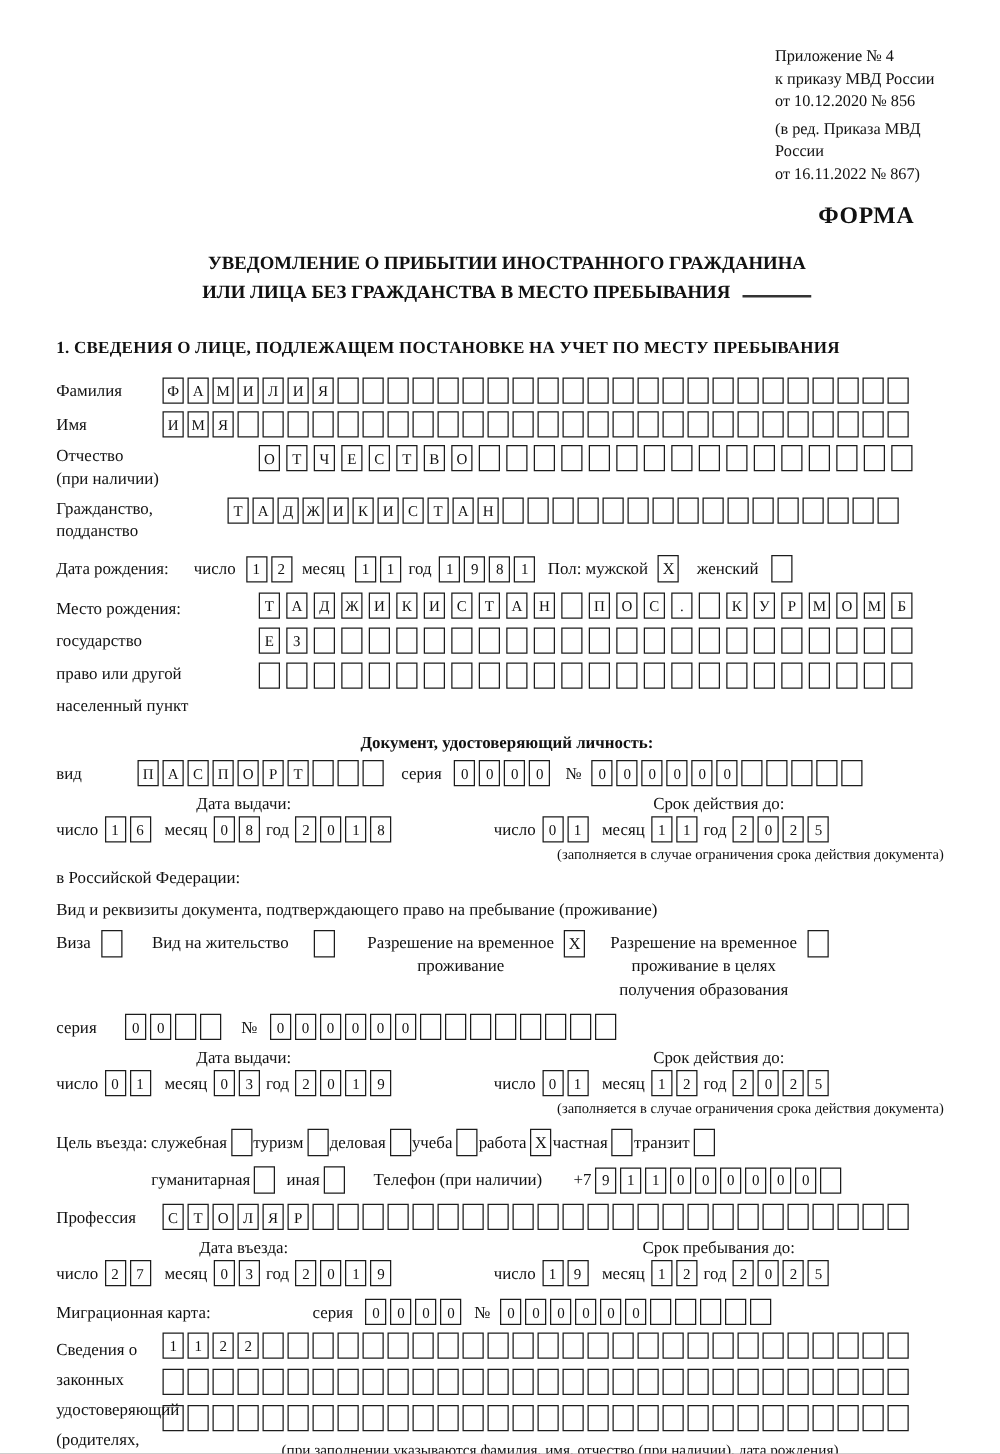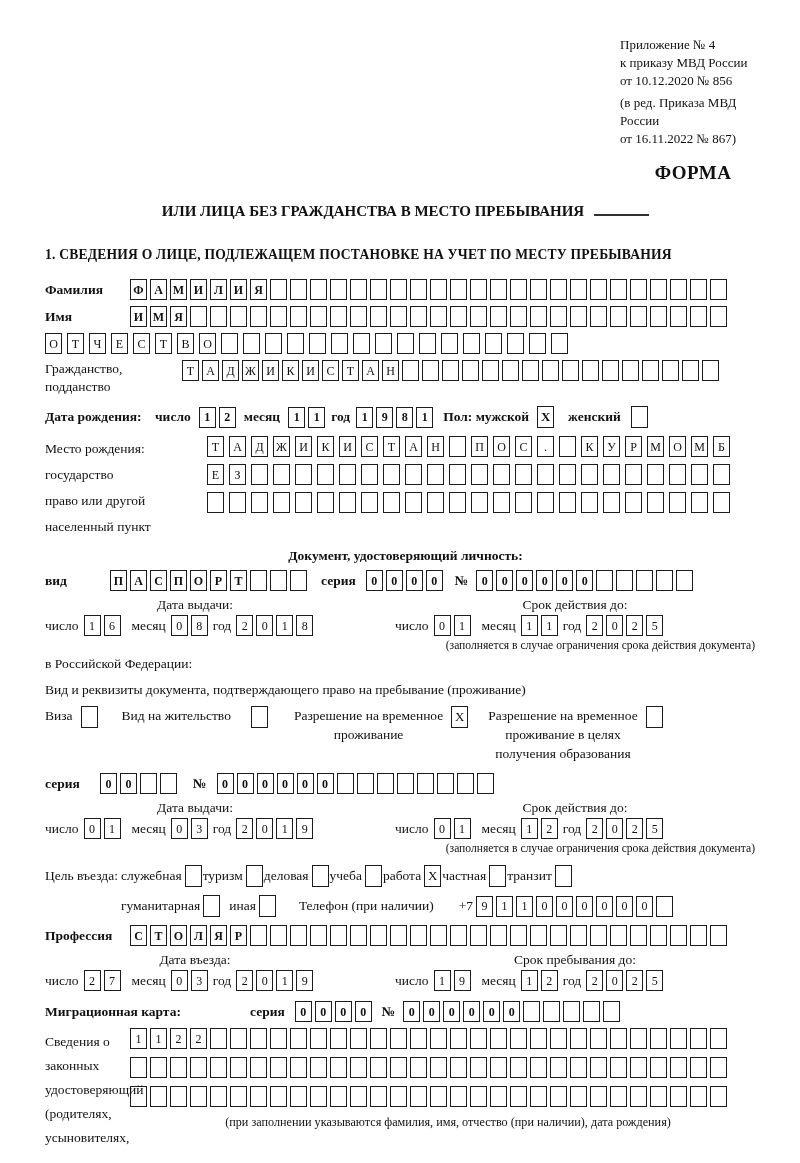--- a/index.html
+++ b/index.html
@@ -9,21 +9,21 @@
     box-sizing:border-box;padding:36px 34px 20px 45px;
     position:relative;overflow:hidden;
   }
   .appendix{margin-left:575px;font-size:13px;line-height:18px;}
   .appendix .gap{height:4px;}
   .forma{margin-left:575px;text-align:center;font-weight:bold;font-size:19px;margin-top:14px;letter-spacing:.5px;}
   .title{ text-align:center;font-weight:bold;font-size:15px;line-height:23px;margin-top:16px;}
   .title .uline{display:inline-block;width:55px;border-bottom:2px solid #333;margin-left:10px;}
   .sec-head{font-weight:bold;font-size:13.6px;margin-top:24px;margin-bottom:16px;letter-spacing:.2px;}
   .lbl{font-size:13.5px;white-space:nowrap;}
-  .frow{display:flex;align-items:center;margin-bottom:6px;font-weight:bold;}
+  .frow{display:flex;align-items:center;margin-bottom:6px;}
   .frow-top{display:flex;align-items:flex-start;margin-bottom:6px;}
   .boxes{display:flex;gap:3px;}
   .boxes-wide{gap:5px;}
   .box{
     width:15px;height:19px;border:1.7px solid #1c1c1c;flex:0 0 auto;
     display:flex;align-items:center;justify-content:center;
     font-size:12px;line-height:1;background:#fff;
   }
   .cb{
     width:15px;height:20px;border:1.7px solid #1c1c1c;flex:0 0 auto;
@@ -61,20 +61,21 @@
     <div>Приложение № 4</div>
     <div>к приказу МВД России</div>
     <div>от 10.12.2020 № 856</div>
     <div class="gap"></div>
     <div>(в ред. Приказа МВД России</div>
     <div>от 16.11.2022 № 867)</div>
   </div>
   <div class="forma">ФОРМА</div>
 
   <div class="title">
+    <div>УВЕДОМЛЕНИЕ О ПРИБЫТИИ ИНОСТРАННОГО ГРАЖДАНИНА</div>
     <div><span>ИЛИ ЛИЦА БЕЗ ГРАЖДАНСТВА В МЕСТО ПРЕБЫВАНИЯ</span><span class="uline"></span></div>
   </div>
 
   <div class="sec-head">1. СВЕДЕНИЯ О ЛИЦЕ, ПОДЛЕЖАЩЕМ ПОСТАНОВКЕ НА УЧЕТ ПО МЕСТУ ПРЕБЫВАНИЯ</div>
 
   <div class="frow">
     <span class="lbl" style="width:85px">Фамилия</span>
     <span class="boxes">
         <span class="box">Ф</span>
         <span class="box">А</span>
@@ -139,20 +140,24 @@
         <span class="box"></span>
         <span class="box"></span>
         <span class="box"></span>
         <span class="box"></span>
         <span class="box"></span>
         <span class="box"></span>
       </span>
   </div>
 
   <div class="frow-top">
+    <span class="labelcol" style="width:162px">
+      <span class="lbl">Отчество</span>
+      <span class="lbl">(при наличии)</span>
+    </span>
     <span class="boxes boxes-wide">
         <span class="box">О</span>
         <span class="box">Т</span>
         <span class="box">Ч</span>
         <span class="box">Е</span>
         <span class="box">С</span>
         <span class="box">Т</span>
         <span class="box">В</span>
         <span class="box">О</span>
         <span class="box"></span>

